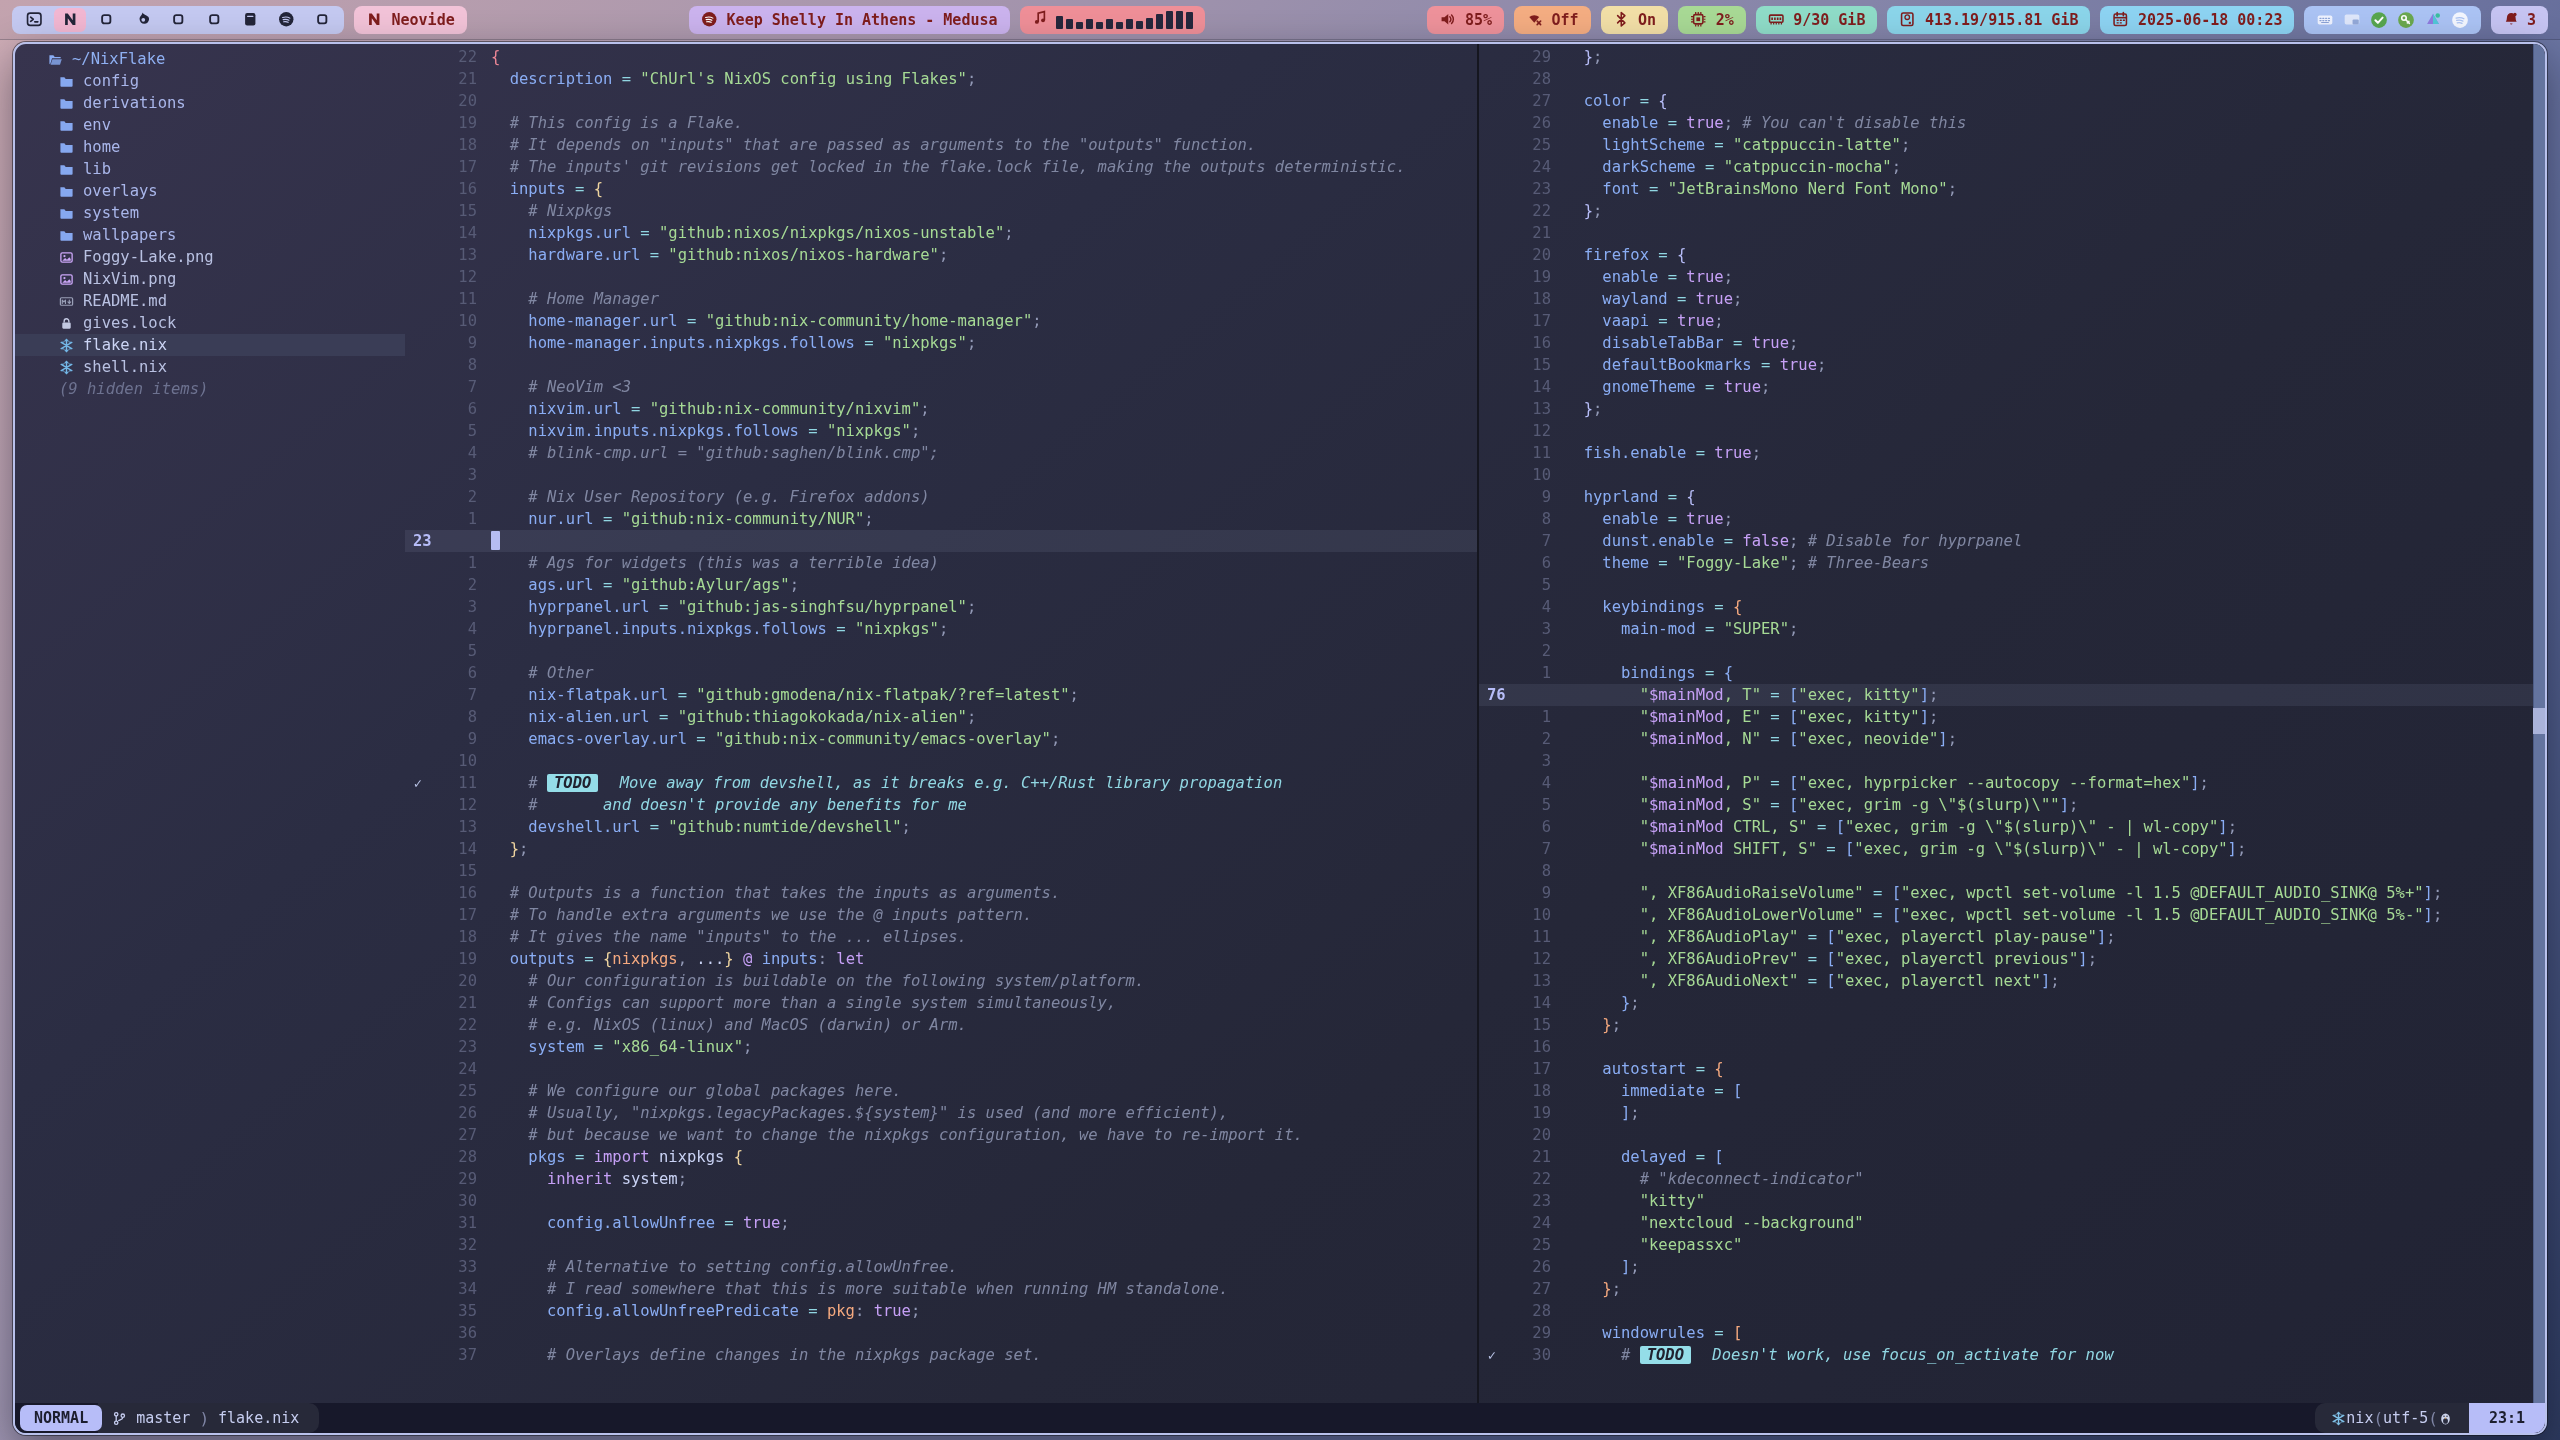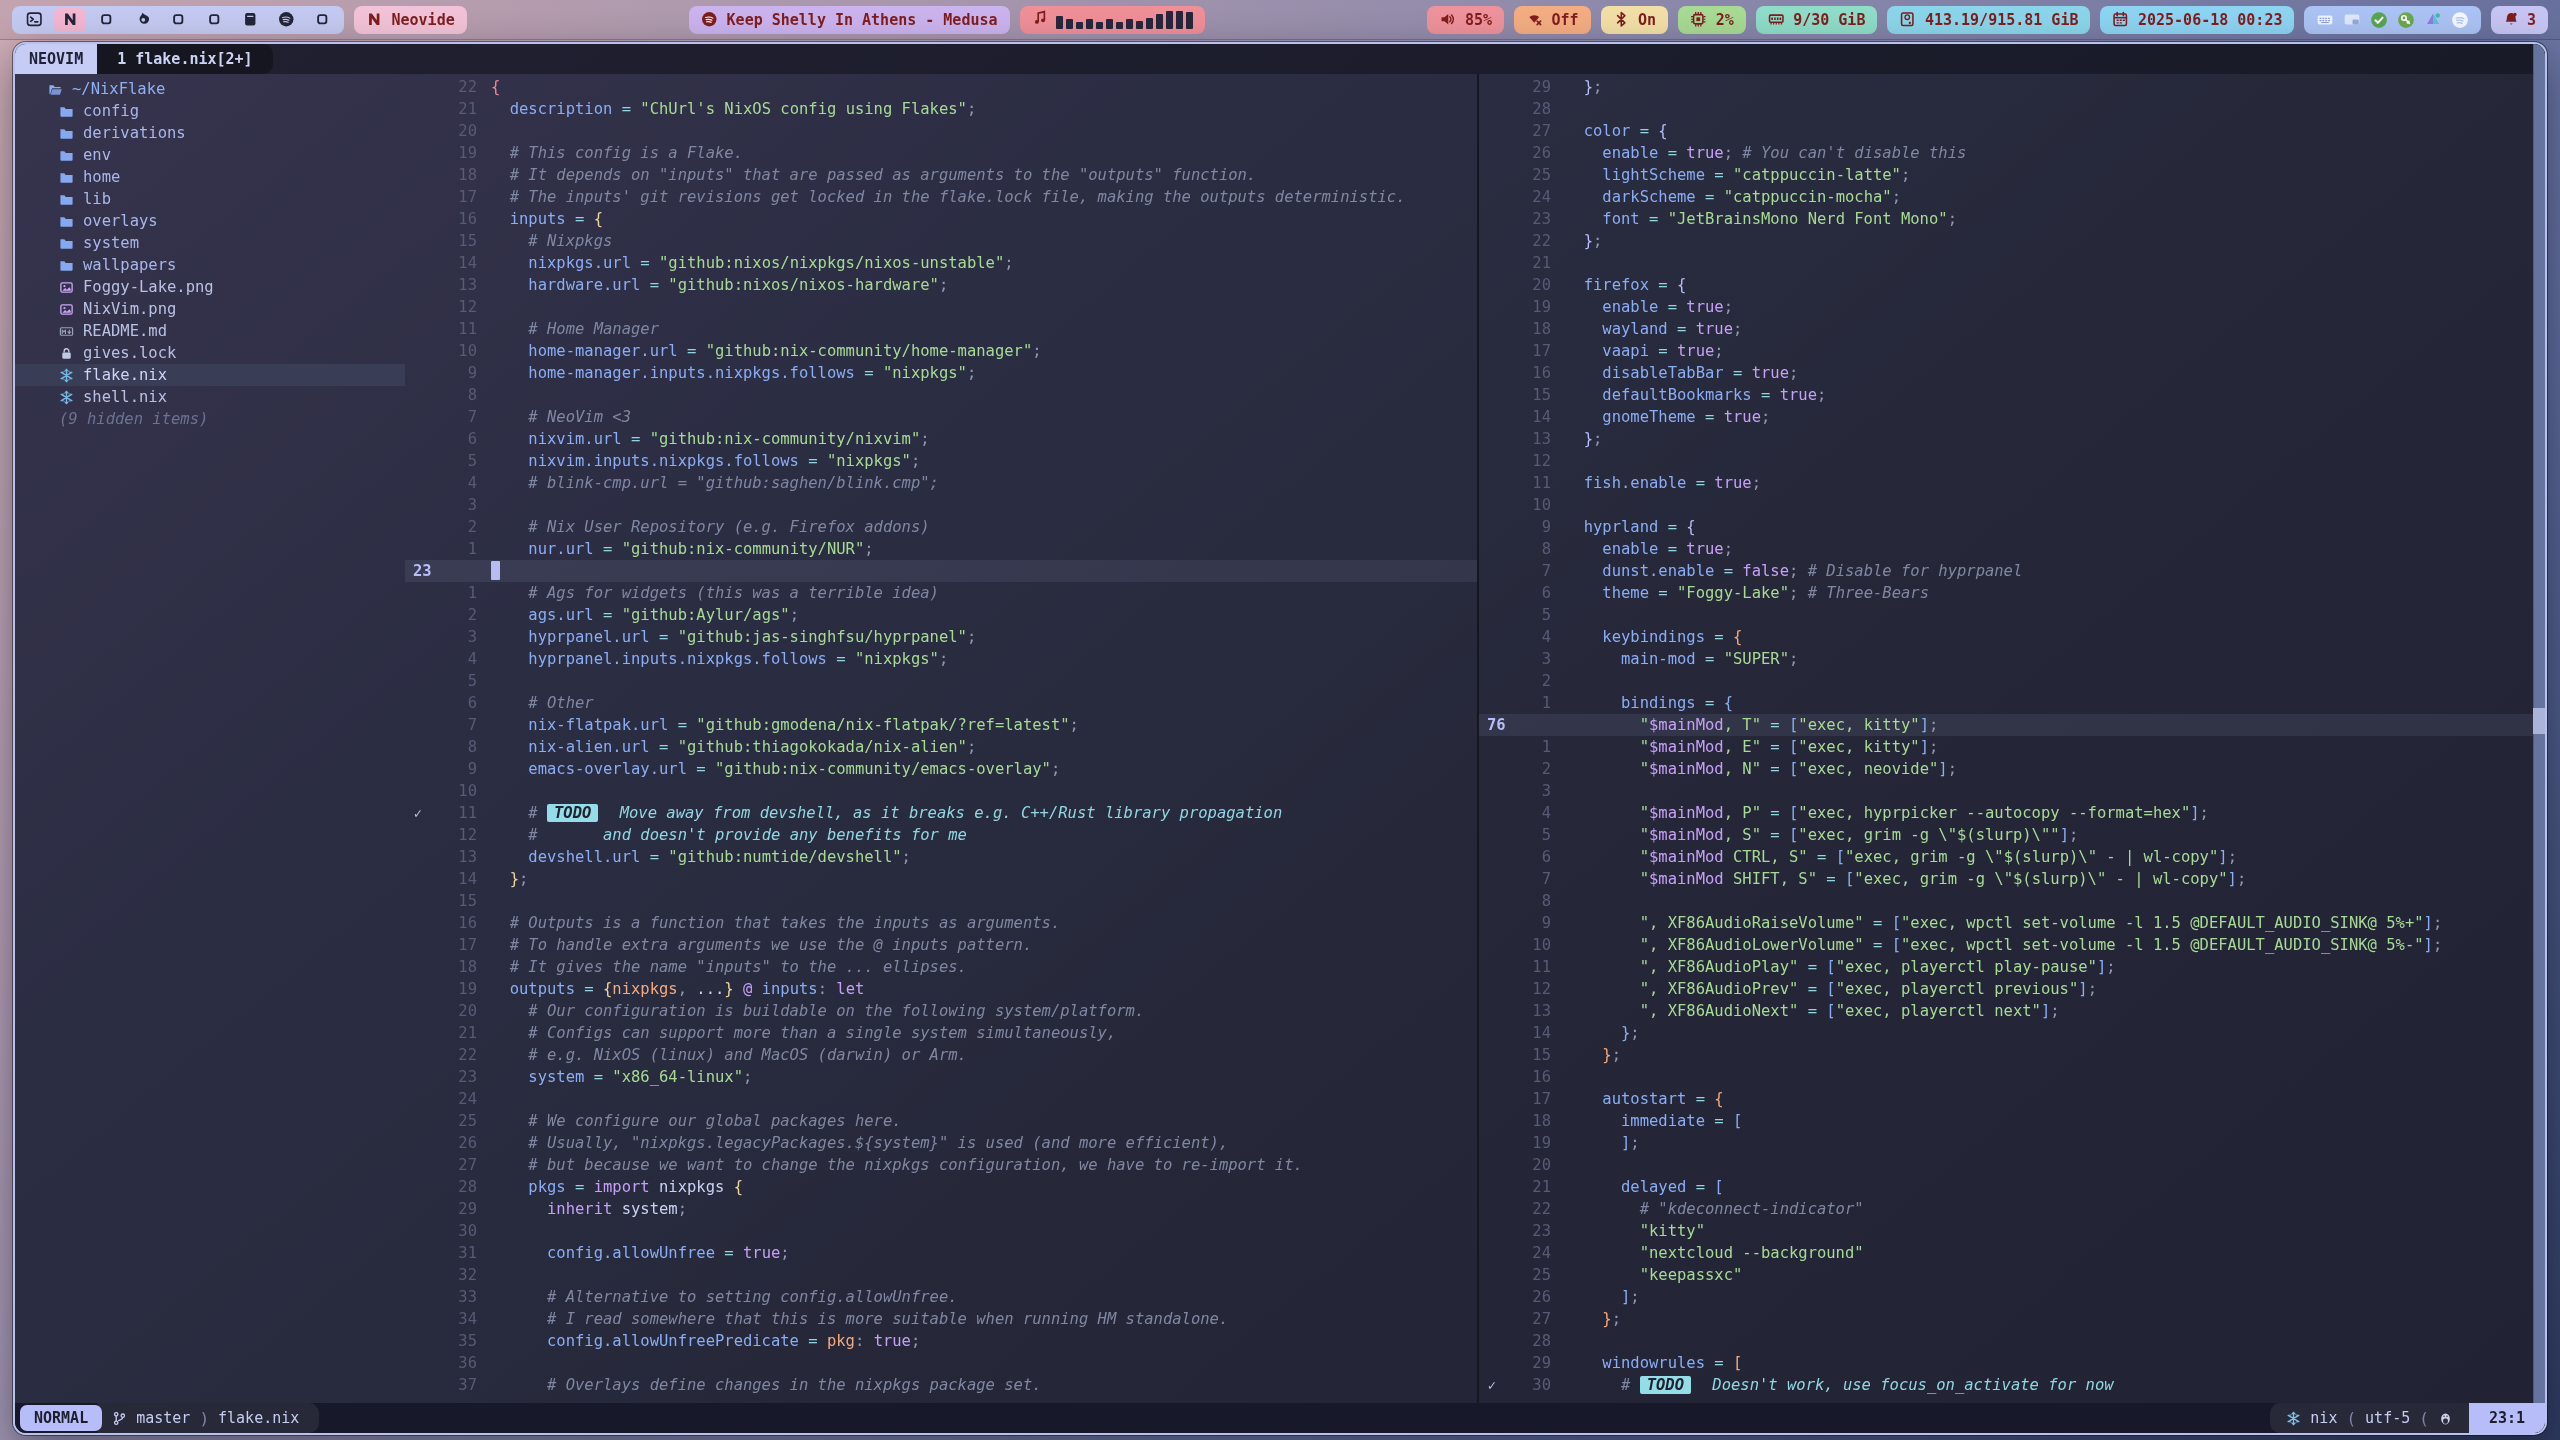--- a/index.html
+++ b/index.html
@@ -72,21 +72,21 @@
   .tk-m{color:#c6a0f6}
   .tk-w{color:#cad3f5}
   .tk-lv{color:#b7bdf8}
   .scrollbar{position:absolute;top:0;bottom:30px;right:0;width:12px;background:#64749f;
     border-left:1px solid #4d5c86;border-radius:0 10px 0 0;z-index:3}
   .scroll-thumb{position:absolute;right:0;width:12px;height:26px;top:664px;background:#aab3da}
   
   .statusline{height:30px;flex:none;display:flex;align-items:center;background:#17182a;font-size:15px;position:relative;z-index:4}
   .mode{background:#b7bdf8;color:#1c1e2e;font-weight:bold;padding:0 14px;border-radius:7px;margin:0 0 0 5px;height:26px;display:flex;align-items:center;z-index:2}
   .git-seg{background:#272939;height:30px;display:flex;align-items:center;gap:9px;padding:0 20px 0 14px;border-radius:0 10px 10px 0;color:#c6cdf0;margin-left:-4px}
-  .right-seg{background:#272939;height:30px;display:flex;align-items:center;gap:9px;padding:0 16px;border-radius:10px 0 0 10px;color:#c6cdf0}
+  .right-seg{background:#272939;height:30px;display:flex;align-items:center;padding:0 16px;border-radius:10px 0 0 10px;color:#c6cdf0}
   .pos{background:#b7bdf8;color:#1c1e2e;font-weight:bold;height:30px;display:flex;align-items:center;padding:0 20px;border-radius:0 0 9px 0}
   .sl-sep{color:#7f85a5;font-size:16px}
   .sl-ic svg{width:15px;height:15px;display:block}
   .nix-ic{color:#7fc0e8}
 </style>
 </head>
 <body>
 
 <div class="topbar">
   <div class="pill ws-pill">
@@ -315,24 +315,20 @@
           <path d="M8 2a4.2 4.2 0 00-4.2 4.2c0 3-1.3 4.3-1.3 4.3h11s-1.3-1.3-1.3-4.3A4.2 4.2 0 008 2z" fill="currentColor"></path>
           <path d="M6.7 12.2a1.4 1.4 0 002.6 0z" fill="currentColor"></path>
           <circle cx="11.6" cy="3.4" r="1.6" fill="currentColor"></circle>
         </svg>
       </span>
     <span>3</span>
   </div>
 </div>
 
 <div class="window">
-  <div class="tabline">
-      <span class="tab explorer">NEOVIM</span>
-      <span class="tab buffer">1 flake.nix[2+]</span>
-    </div>
   <div class="content">
     <div class="sidebar">
         <div class="ft-row root"><span class="ft-icon" style="color: rgb(138, 173, 244);"><svg viewBox="0 0 16 16">
               <path d="M1.5 3.5h4.2l1.5 1.8h6.3v1.4H4.3l-2 6.3a1 1 0 01-.8-1z" fill="currentColor"></path>
               <path d="M4.7 7.7h10l-1.9 5.8h-10z" fill="currentColor" opacity=".8"></path>
             </svg></span><span>~/NixFlake</span></div>
         <div class="ft-row dir"><span class="ft-icon" style="color: rgb(134, 168, 240);"><svg viewBox="0 0 16 16">
               <path d="M1.5 3.5h4.2l1.5 1.8h7.3v7.2a1 1 0 01-1 1h-11a1 1 0 01-1-1z" fill="currentColor"></path>
             </svg></span><span>config</span></div>
         <div class="ft-row dir"><span class="ft-icon" style="color: rgb(134, 168, 240);"><svg viewBox="0 0 16 16">

